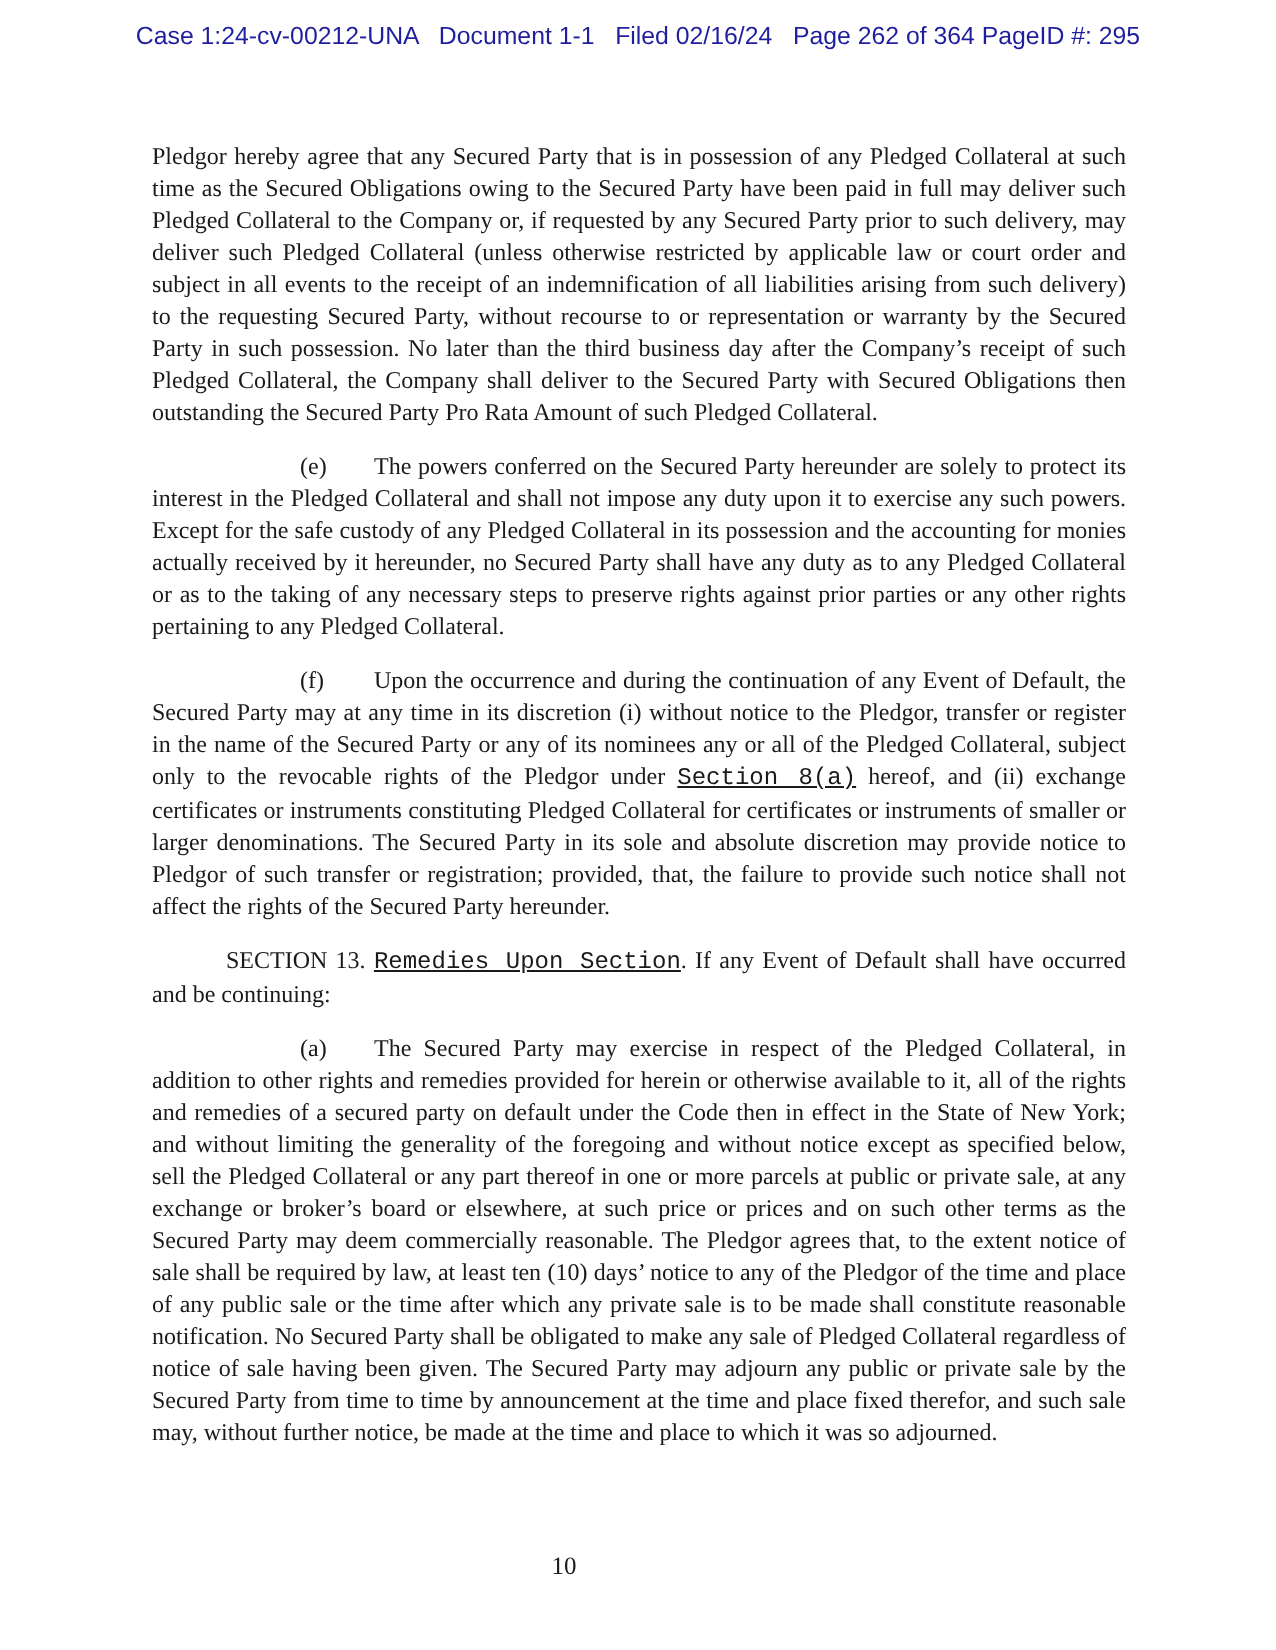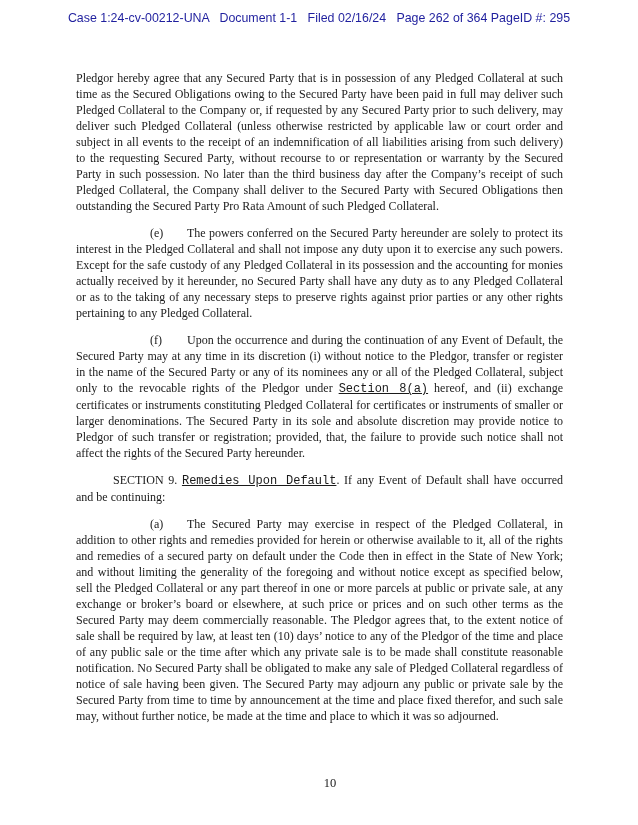--- a/index.html
+++ b/index.html
@@ -58,21 +58,20 @@
     }
     .page-number {
       position: absolute;
       top: 776px;
       left: 0;
       width: 564px;
       text-align: center;
       font-family: "Liberation Serif", serif;
       font-size: 12.5px;
       color: #1a1a1a;
-      margin-left: 48px;
     }
   </style>
 </head>
 <body>
 
 <div class="header-stamp">Case 1:24-cv-00212-UNA   Document 1-1   Filed 02/16/24   Page 262 of 364 PageID #: 295</div>
 
 <div class="page-body">
 
   <p class="para">
@@ -81,21 +80,21 @@
 
   <p class="para">
     <span class="para-num">(e)</span><span>The powers conferred on the Secured Party hereunder are solely to protect its interest in the Pledged Collateral and shall not impose any duty upon it to exercise any such powers. Except for the safe custody of any Pledged Collateral in its possession and the accounting for monies actually received by it hereunder, no Secured Party shall have any duty as to any Pledged Collateral or as to the taking of any necessary steps to preserve rights against prior parties or any other rights pertaining to any Pledged Collateral.</span>
   </p>
 
   <p class="para">
     <span class="para-num">(f)</span><span>Upon the occurrence and during the continuation of any Event of Default, the Secured Party may at any time in its discretion (i) without notice to the Pledgor, transfer or register in the name of the Secured Party or any of its nominees any or all of the Pledged Collateral, subject only to the revocable rights of the Pledgor under </span><span class="u">Section 8(a)</span><span> hereof, and (ii) exchange certificates or instruments constituting Pledged Collateral for certificates or instruments of smaller or larger denominations. The Secured Party in its sole and absolute discretion may provide notice to Pledgor of such transfer or registration; provided, that, the failure to provide such notice shall not affect the rights of the Secured Party hereunder.</span>
   </p>
 
   <p class="para">
-    <span class="section-head">SECTION 9.</span> <span class="u">Remedies Upon Default</span><span>.  If any Event of Default shall have occurred and be continuing:</span>
+    <span class="section-head">SECTION 13.</span> <span class="u">Remedies Upon Section</span><span>.  If any Event of Default shall have occurred and be continuing:</span>
   </p>
 
   <p class="para">
     <span class="para-num">(a)</span><span>The Secured Party may exercise in respect of the Pledged Collateral, in addition to other rights and remedies provided for herein or otherwise available to it, all of the rights and remedies of a secured party on default under the Code then in effect in the State of New York; and without limiting the generality of the foregoing and without notice except as specified below, sell the Pledged Collateral or any part thereof in one or more parcels at public or private sale, at any exchange or broker’s board or elsewhere, at such price or prices and on such other terms as the Secured Party may deem commercially reasonable. The Pledgor agrees that, to the extent notice of sale shall be required by law, at least ten (10) days’ notice to any of the Pledgor of the time and place of any public sale or the time after which any private sale is to be made shall constitute reasonable notification. No Secured Party shall be obligated to make any sale of Pledged Collateral regardless of notice of sale having been given. The Secured Party may adjourn any public or private sale by the Secured Party from time to time by announcement at the time and place fixed therefor, and such sale may, without further notice, be made at the time and place to which it was so adjourned.</span>
   </p>
 
 
 </div>
 
 <div class="page-number">10</div>

